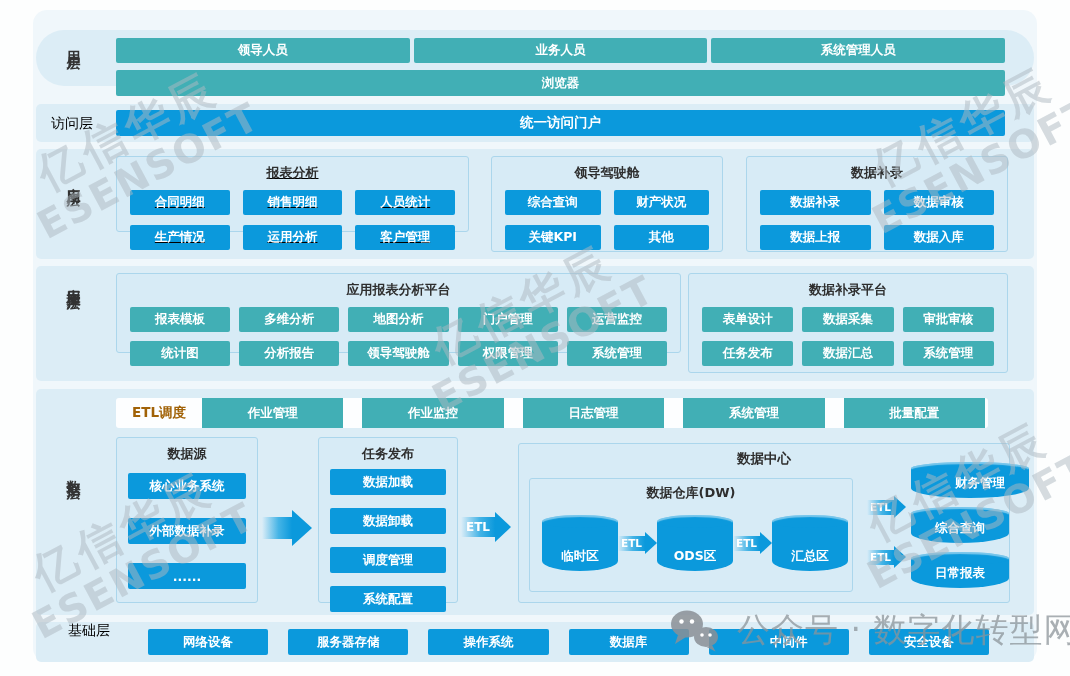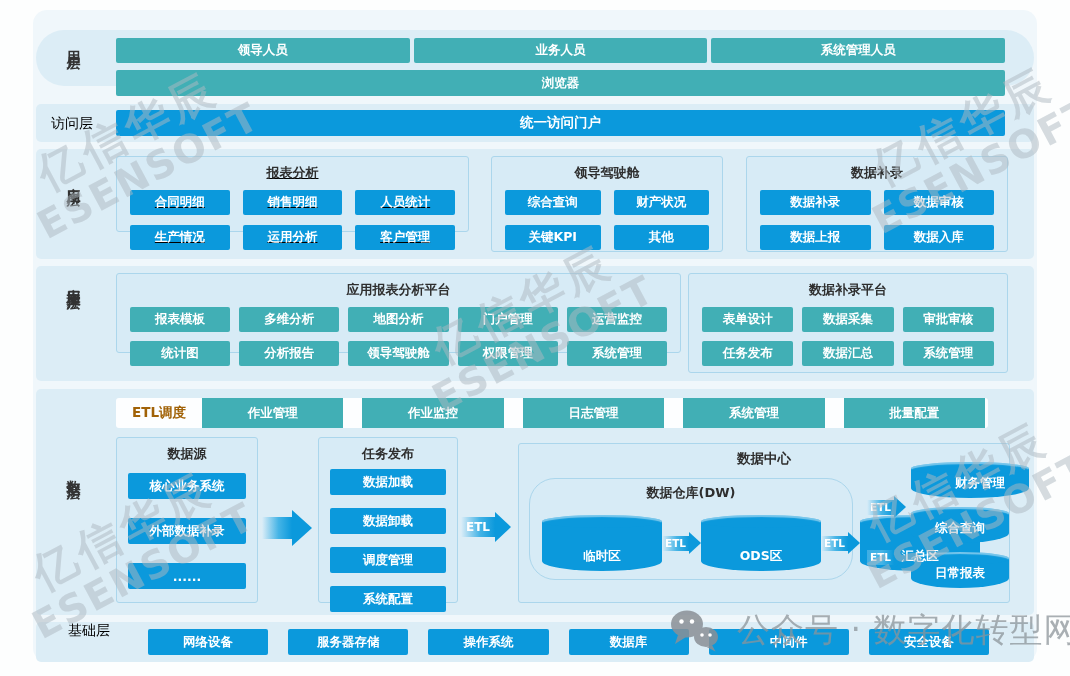--- a/index.html
+++ b/index.html
@@ -39,21 +39,21 @@
   .big .a-tail{width:30px;height:22px;}
   .big .a-head{border-top:18px solid transparent;border-bottom:18px solid transparent;border-left:20px solid #0b99dc;}
   .mid .a-tail{width:34px;height:20px;font-size:12px;}
   .mid .a-head{border-top:15px solid transparent;border-bottom:15px solid transparent;border-left:16px solid #0b99dc;}
   .small .a-tail{width:27px;height:15px;font-size:10.5px;}
   .small .a-head{border-top:11px solid transparent;border-bottom:11px solid transparent;border-left:12px solid #0b99dc;}
   .cyl{position:relative;background:#0b99dc;border-radius:0 0 50% 50%/0 0 10px 10px;}
   .cyl::before{content:"";position:absolute;left:0;right:0;top:-6px;height:13px;background:#0b99dc;border-radius:50%;
                box-shadow:inset 0 2px 1px rgba(255,255,255,0.45);}
   .cyl .clbl{position:relative;z-index:2;color:#fff;font-weight:bold;text-align:center;font-size:12.5px;}
-  .zone{width:76px;height:50px;margin-top:6px;flex:none;padding-left:44px;}
+  .zone{width:76px;height:50px;margin-top:6px;flex:none;}
   .zone .clbl{position:absolute;bottom:6px;left:0;right:0;}
   .mart{position:absolute;left:392px;width:98px;height:30px;display:flex;align-items:center;justify-content:center;}
   .zones{position:absolute;left:12px;right:12px;top:36px;display:flex;align-items:center;justify-content:space-between;}
   .wm{position:absolute;z-index:50;transform:rotate(-28deg);text-align:center;color:#aeb9c1;opacity:0.5;
       font-weight:bold;line-height:1.08;pointer-events:none;}
   .wm .l1{font-size:44px;letter-spacing:5px;}
   .wm .l2{font-size:39px;letter-spacing:2px;}
   .wm-footer{position:absolute;left:668px;top:608px;display:flex;align-items:center;gap:17px;z-index:60;pointer-events:none;}
   .wm-footer .ftxt{font-size:33px;color:rgba(140,148,154,0.75);white-space:nowrap;letter-spacing:1px;}
 </style>
@@ -183,21 +183,21 @@
       </div>
 
       <div class="arrow mid" style="left:425px;top:123px;">
         <div class="a-tail">ETL</div>
         <div class="a-head"></div>
       </div>
 
       <div class="gbox" style="left:482px;top:54px;width:492px;height:160px;">
         <div class="gtitle" style="margin:6px 0 8px;font-size:13.5px;">数据中心</div>
 
-        <div class="gbox" style="left:10px;top:34px;width:324px;height:102px;border-radius:26px;">
+        <div class="gbox" style="left:10px;top:34px;width:324px;height:114px;">
           <div class="gtitle" style="margin:5px 0 0;">数据仓库(DW)</div>
           <div class="zones">
             <div class="cyl zone">
                 <div class="clbl">临时区</div>
               </div>
             <div class="arrow small inline">
               <div class="a-tail">ETL</div>
               <div class="a-head"></div>
             </div>
             <div class="cyl zone">

